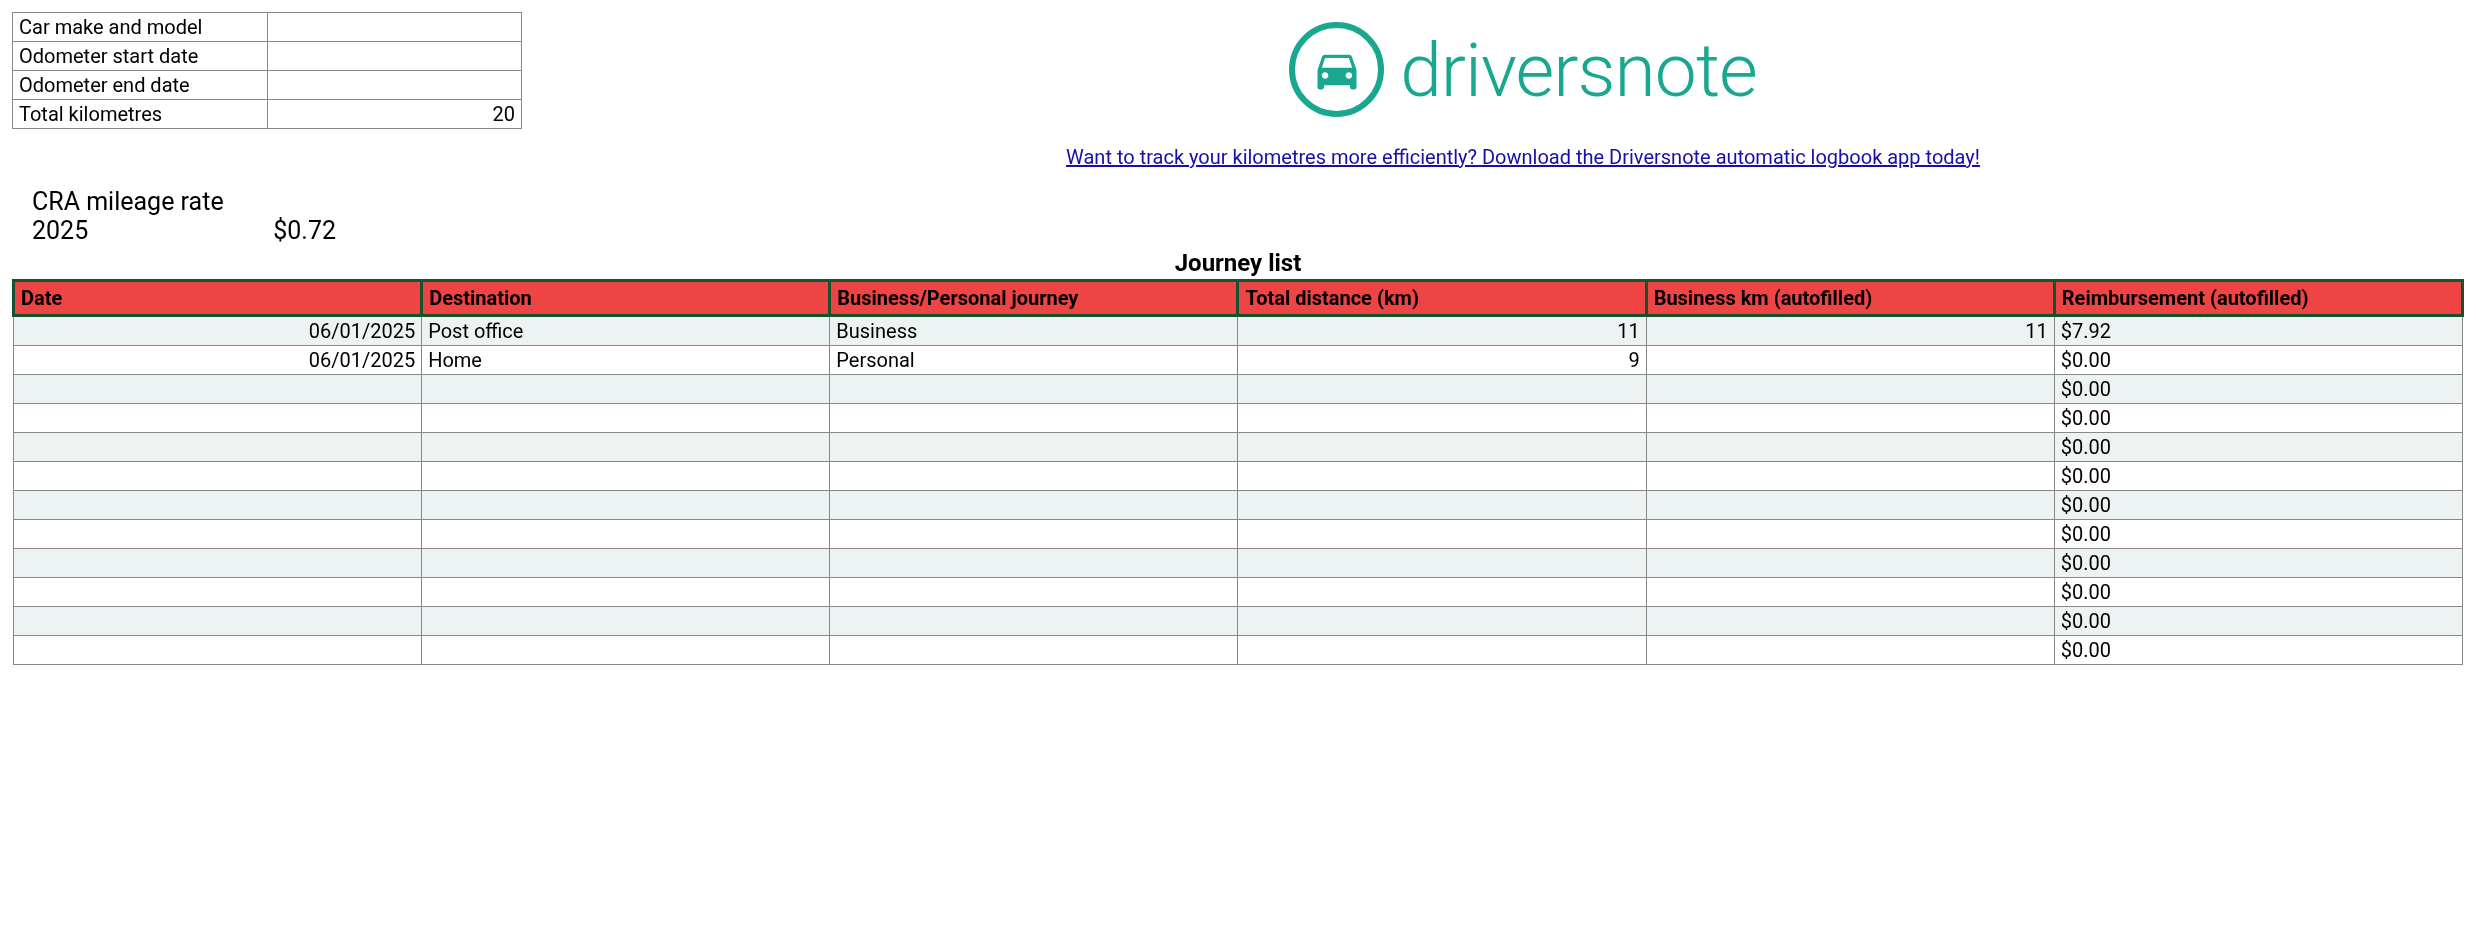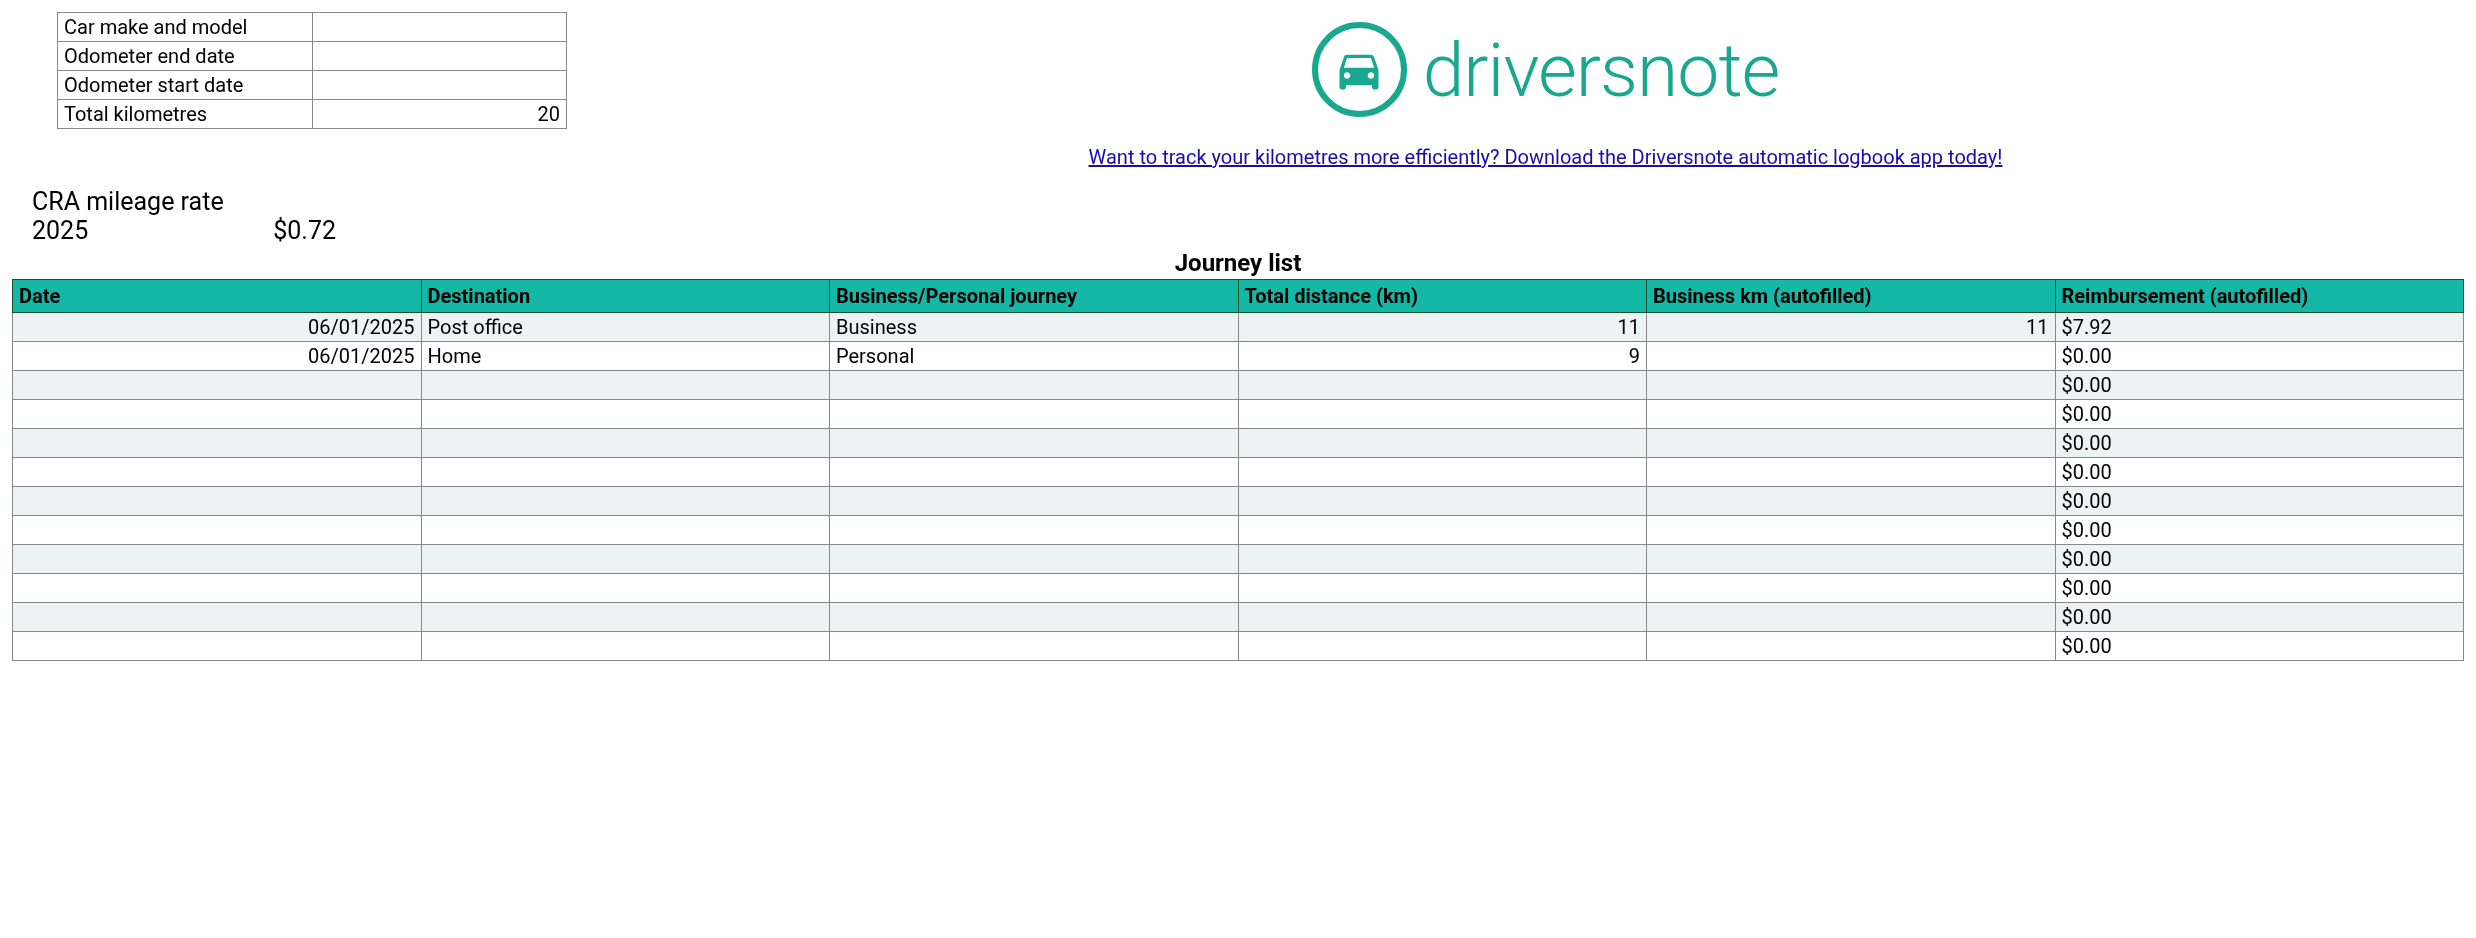--- a/index.html
+++ b/index.html
@@ -13,21 +13,20 @@
   }
   .top-section {
     display: flex;
     align-items: flex-start;
     gap: 60px;
   }
   .summary-table {
     border-collapse: collapse;
     width: 510px;
     flex-shrink: 0;
-    margin-left: 45px;
   }
   .summary-table td {
     border: 1px solid #888;
     padding: 2px 6px;
     height: 28px;
   }
   .summary-table td:first-child {
     width: 255px;
   }
   .summary-table td:last-child {
@@ -77,25 +76,25 @@
     text-align: center;
     font-weight: 700;
     font-size: 24px;
     margin: 4px 0 2px 0;
   }
   .journey-table {
     border-collapse: collapse;
     width: 100%;
   }
   .journey-table th {
-    border: 1px solid #14532d;
+    border: 3px solid #14532d;
     text-align: left;
     font-weight: 700;
     padding: 4px 6px;
-    background: #14b8a6;
+    background: #ef4444;
     height: 32px;
   }
   .journey-table td {
     border: 1px solid #888;
     padding: 2px 6px;
     height: 28px;
   }
   .journey-table th:nth-child(1), .journey-table td:nth-child(1) { width: 255px; }
   .journey-table th:nth-child(2), .journey-table td:nth-child(2) { width: 255px; }
   .journey-table th:nth-child(3), .journey-table td:nth-child(3) { width: 255px; }
@@ -110,25 +109,25 @@
 <body>
 
 <div class="top-section">
   <table class="summary-table">
     <tbody id="summary-body">
         <tr>
           <td>Car make and model</td>
           <td></td>
         </tr>
         <tr>
+          <td>Odometer start date</td>
+          <td></td>
+        </tr>
+        <tr>
           <td>Odometer end date</td>
-          <td></td>
-        </tr>
-        <tr>
-          <td>Odometer start date</td>
           <td></td>
         </tr>
         <tr>
           <td>Total kilometres</td>
           <td>20</td>
         </tr>
       </tbody>
   </table>
 
   <div class="logo-area">

